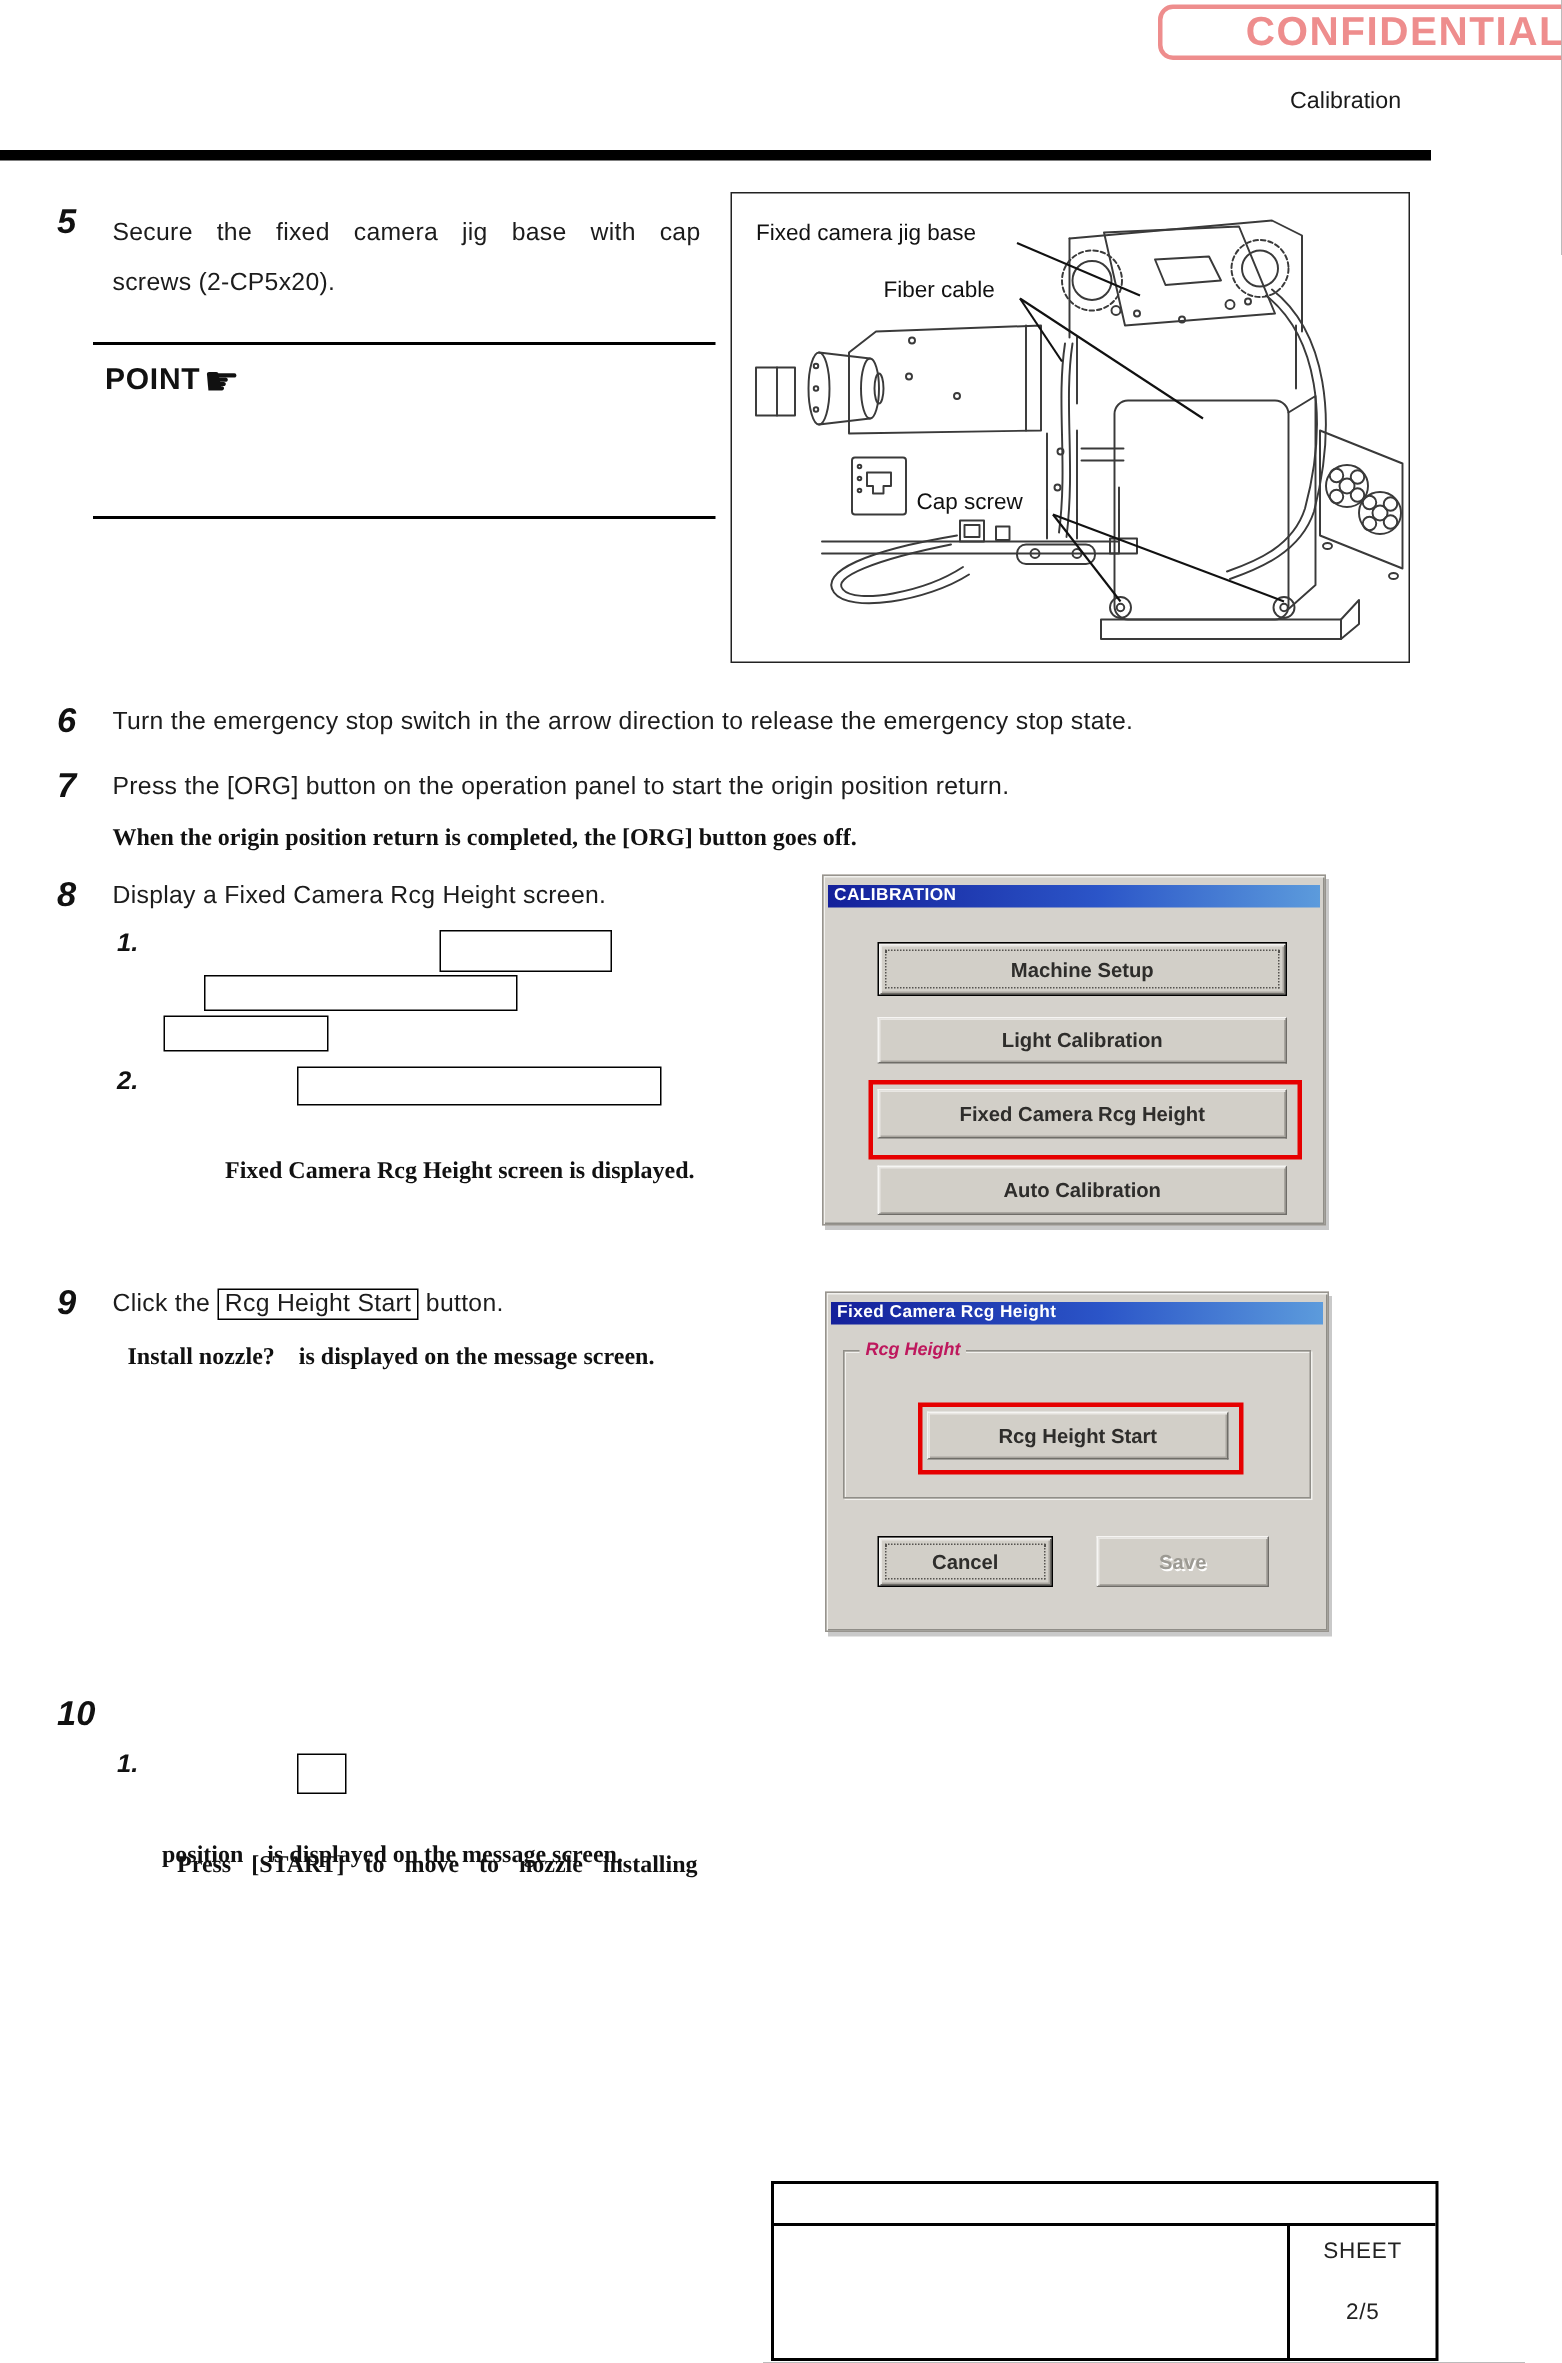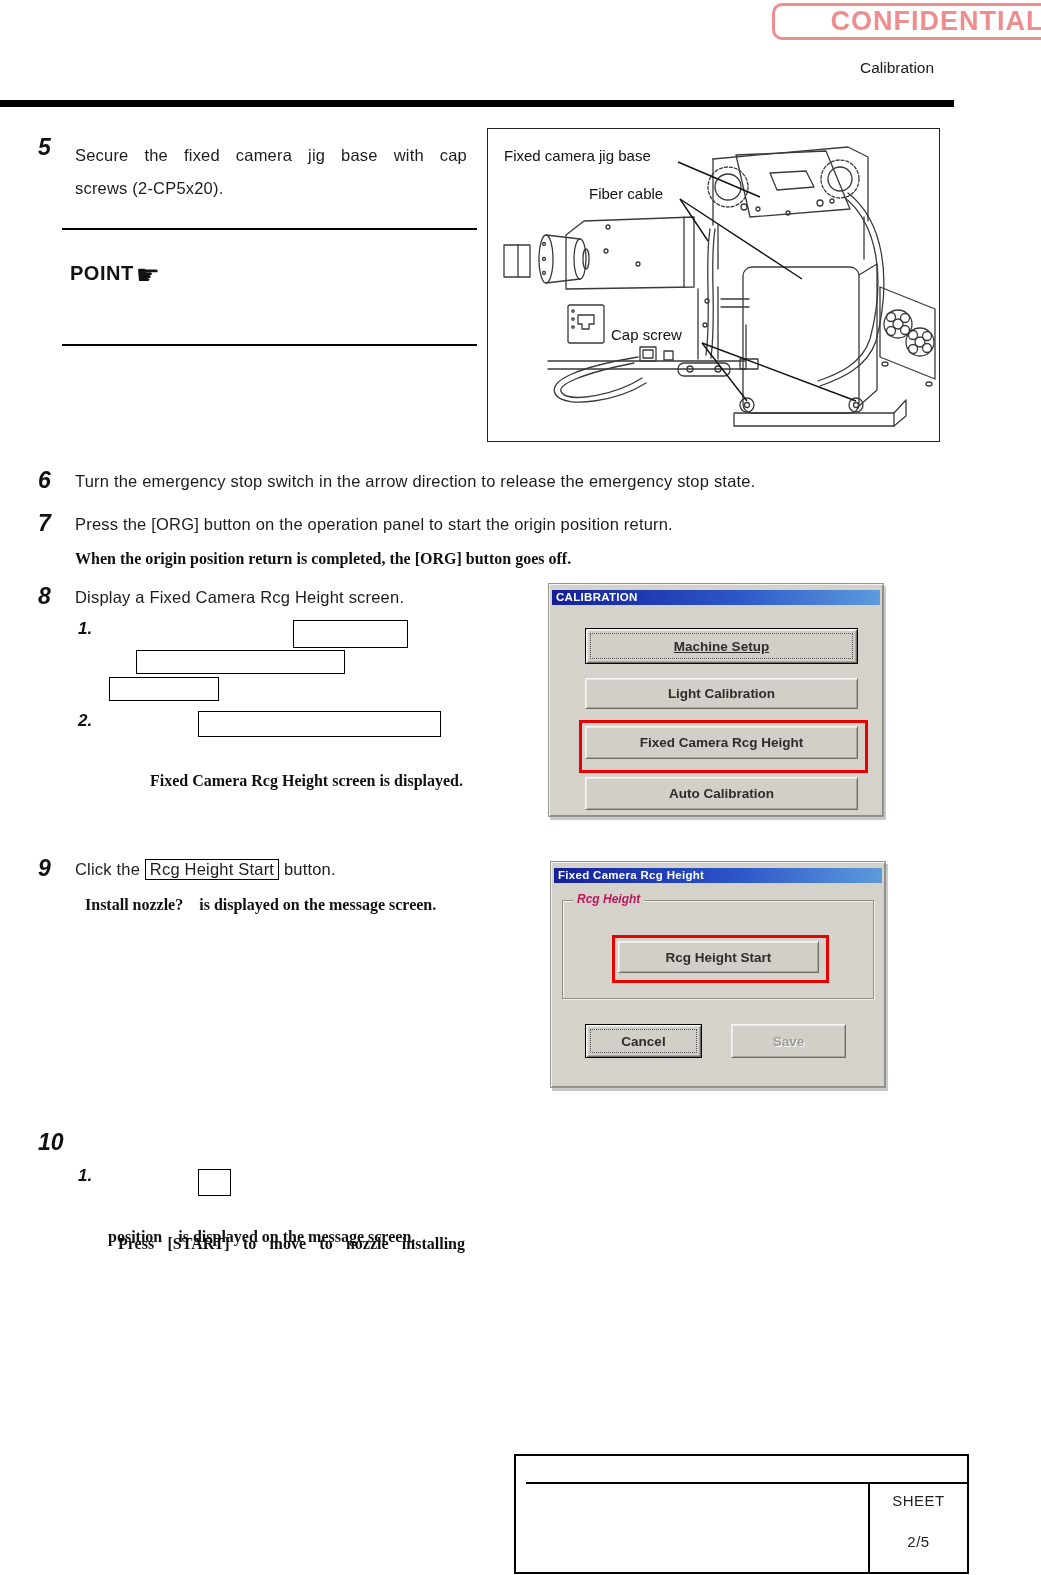--- a/index.html
+++ b/index.html
@@ -18,21 +18,21 @@
   .step-text{position:absolute;font-size:16.5px;color:#1c1c1c;letter-spacing:.2px;}
   .just{display:block;text-align:justify;text-align-last:justify;}
   .serif-note{position:absolute;font-family:Liberation Serif, serif;font-weight:bold;
               font-size:16px;color:#111;white-space:pre-wrap;}
   .sub-num{position:absolute;font-style:italic;font-weight:bold;font-size:17px;color:#111;}
   .blank-box{position:absolute;border:1.5px solid #000;background:#fff;}
 
   
   .point-box{position:absolute;left:62px;top:228px;width:415px;height:114px;
              border-top:2px solid #000;border-bottom:2px solid #000;}
-  .point-label{position:absolute;left:8px;top:8px;font-size:20px;font-weight:bold;color:#111;letter-spacing:.5px;margin-top:21px;}
+  .point-label{position:absolute;left:8px;top:8px;font-size:20px;font-weight:bold;color:#111;letter-spacing:.5px;}
   .point-hand{font-size:27px;font-weight:normal;vertical-align:-4px;margin-left:2px;}
 
   
   .figure-box{position:absolute;left:487px;top:128px;width:451px;height:312px;border:1.6px solid #222;background:#fff;}
   .fig-label{position:absolute;font-size:15px;color:#111;white-space:nowrap;}
 
   
   .inline-box{border:1.6px solid #000;padding:0 4px 1px 4px;}
 
   
@@ -51,21 +51,21 @@
                    inset 2px 2px 0 #e9e7e3,inset -2px -2px 0 #a9a69f;}
   .wbtn-default::after{content:"";position:absolute;inset:4px;border:1px dotted #55534f;}
   .wbtn-disabled{color:#9c9a93;text-shadow:1px 1px 0 #ffffff;}
   .red-box{position:absolute;border:3px solid #e60000;}
   .groupbox{position:absolute;border:1px solid #908e88;
             box-shadow:inset 1px 1px 0 #f2f1ee,1px 1px 0 #f2f1ee;}
   .group-legend{position:absolute;left:10px;top:-9px;background:#d5d2cc;padding:0 4px;
                 font-weight:bold;font-size:12px;color:#be185d;font-style:italic;}
 
   
-  .footer-table{position:absolute;left:514px;top:1454px;width:441px;height:116px;border:2px solid #000;background:#fff;padding-left:10px;}
+  .footer-table{position:absolute;left:514px;top:1454px;width:441px;height:116px;border:2px solid #000;background:#fff;}
   .footer-row1{height:26px;border-bottom:2px solid #000;}
   .footer-row2{display:flex;height:88px;}
   .footer-cell-main{flex:1;}
   .footer-cell-sheet{width:97px;border-left:2px solid #000;text-align:center;padding-top:8px;
                      font-size:15px;color:#222;letter-spacing:.5px;}
   .sheet-number{margin-top:24px;font-size:15px;}
 </style>
 </head>
 <body>
 
@@ -202,21 +202,21 @@
   <div class="sub-num" style="left:78px;top:619px;">1.</div>
   <div class="blank-box" style="left:293px;top:620px;width:113px;height:26px;"></div>
   <div class="blank-box" style="left:136px;top:650px;width:207px;height:22px;"></div>
   <div class="blank-box" style="left:109px;top:677px;width:108px;height:22px;"></div>
   <div class="sub-num" style="left:78px;top:711px;">2.</div>
   <div class="blank-box" style="left:198px;top:711px;width:241px;height:24px;"></div>
   <div class="serif-note" style="left:110px;top:772px;margin-left:40px;">Fixed Camera Rcg Height screen is displayed.</div>
 
   <div class="dialog" style="left:548px;top:583px;width:334px;height:232px;">
     <div class="titlebar">CALIBRATION</div>
-    <div class="wbtn wbtn-default" style="left:36px;top:44px;width:271px;height:34px;text-decoration:underline;">Machine Setup</div>
+    <div class="wbtn wbtn-default" style="left:36px;top:44px;width:271px;height:34px;">Machine Setup</div>
     <div class="wbtn" style="left:36px;top:94px;width:271px;height:29px;">Light Calibration</div>
     <div class="wbtn" style="left:36px;top:142px;width:271px;height:31px;">Fixed Camera Rcg Height</div>
     <div class="red-box" style="left:30px;top:136px;width:283px;height:47px;"></div>
     <div class="wbtn" style="left:36px;top:193px;width:271px;height:31px;">Auto Calibration</div>
   </div>
 
   <div class="step-num" style="left:38px;top:855px;">9</div>
   <div class="step-text" style="left:75px;top:860px;width:460px;">
     <span>Click the </span><span class="inline-box">Rcg Height Start</span><span> button.</span>
   </div>

